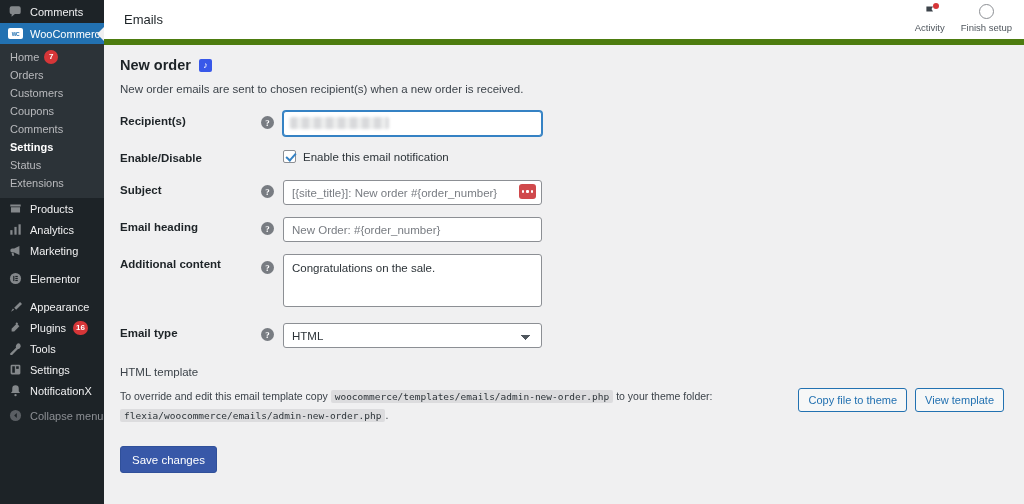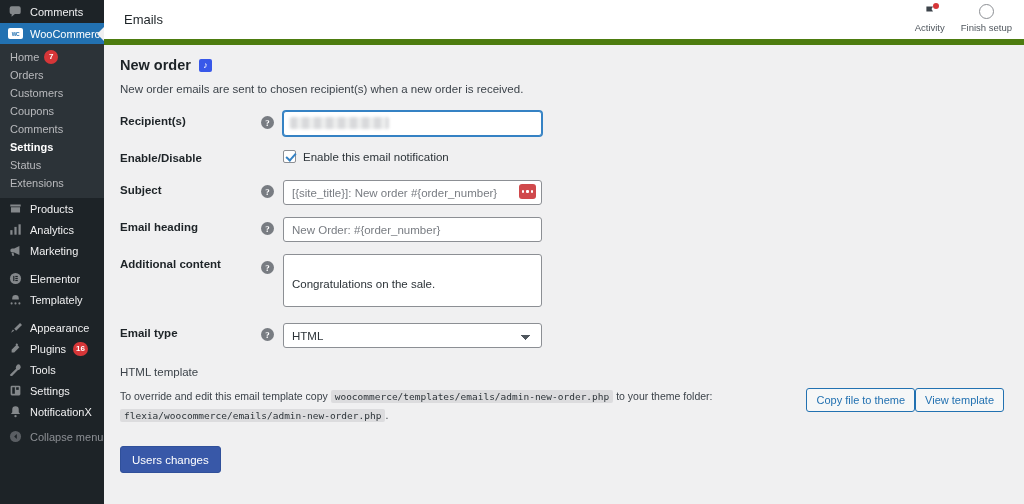--- a/index.html
+++ b/index.html
@@ -119,21 +119,21 @@
   input.txt.focused {
     border: 1px solid #3582c4; box-shadow: 0 0 0 1px #3582c4;
     height: 25px;
   }
   .redact {
     position: absolute; left: 7px; top: 6px;
     width: 99px; height: 12px; border-radius: 2px;
     background: repeating-linear-gradient(90deg,#d7d8da 0 7px,#eceded 7px 12px);
     filter: blur(1.6px); opacity: .95;
   }
-  textarea.ta { height: 53px; resize: none; line-height: 1.45; padding-top: 21px; }
+  textarea.ta { height: 53px; resize: none; line-height: 1.45; padding-top: 5px; }
   select.sel {
     appearance: none; -webkit-appearance: none;
     background-image:
       linear-gradient(45deg, transparent 50%, #50575e 50%),
       linear-gradient(135deg, #50575e 50%, transparent 50%);
     background-position: calc(100% - 15px) 11px, calc(100% - 10px) 11px;
     background-size: 5px 5px, 5px 5px;
     background-repeat: no-repeat;
     padding-right: 26px; cursor: pointer;
   }
@@ -160,21 +160,21 @@
   .tmpl-row {
     display: flex; align-items: flex-start; justify-content: space-between;
     margin: 9px 0 0 6px; gap: 14px;
   }
   .tmpl-desc { font-size: 10.5px; color: #3c434a; line-height: 1.75; max-width: 705px; }
   code {
     font-family: "DejaVu Sans Mono", monospace; font-size: 9.5px;
     background: #dcdcde; color: #2c3338;
     padding: 1px 4px; border-radius: 2px;
   }
-  .tmpl-btns { display: flex; gap: 0; flex: 0 0 auto; padding-top: 1px; }
+  .tmpl-btns { display: flex; gap: 8px; flex: 0 0 auto; padding-top: 1px; }
   .btn-sec {
     font-family: "Liberation Sans", sans-serif; font-size: 11px;
     color: #2271b1; background: #f6f7f7;
     border: 1px solid #2271b1; border-radius: 3px;
     padding: 4px 9px; height: 24px; cursor: pointer; white-space: nowrap;
   }
   .btn-primary {
     margin: 22px 0 0 6px;
     font-family: "Liberation Sans", sans-serif; font-size: 11.5px;
     color: #fff; background: #3858a8; border: 1px solid #30509a;
@@ -265,31 +265,20 @@
       <span class="ico">
         <svg width="13" height="13" viewBox="0 0 20 20" fill="#a7aaad">
             <circle cx="10" cy="10" r="8.5"></circle>
             <rect x="6.5" y="6" width="1.8" height="8" fill="#1d2327"></rect>
             <rect x="9.7" y="6" width="3.8" height="1.8" fill="#1d2327"></rect>
             <rect x="9.7" y="9.1" width="3.8" height="1.8" fill="#1d2327"></rect>
             <rect x="9.7" y="12.2" width="3.8" height="1.8" fill="#1d2327"></rect>
           </svg>
       </span>
       <span>Elementor</span>
-    </div>
-    <div class="menu-item">
-      <span class="ico">
-        <svg width="13" height="13" viewBox="0 0 20 20" fill="#a7aaad">
-            <path d="M10 3a5 5 0 015 5v2H5V8a5 5 0 015-5z"></path>
-            <circle cx="4" cy="16" r="1.6"></circle>
-            <circle cx="10" cy="16" r="1.6"></circle>
-            <circle cx="16" cy="16" r="1.6"></circle>
-          </svg>
-      </span>
-      <span>Templately</span>
     </div>
 
     <div class="menu-sep"></div>
 
     <div class="menu-item">
       <span class="ico">
         <svg width="13" height="13" viewBox="0 0 20 20" fill="#a7aaad">
             <path d="M17 3l-9 9 3 3 9-9zM6 13l-3 5 5-3z"></path>
           </svg>
       </span>
@@ -468,16 +457,16 @@
           <code>woocommerce/templates/emails/admin-new-order.php</code>
           <span>to your theme folder:</span>
           <code>flexia/woocommerce/emails/admin-new-order.php</code><span>.</span>
         </div>
         <div class="tmpl-btns">
           <button class="btn-sec">Copy file to theme</button>
           <button class="btn-sec">View template</button>
         </div>
       </div>
 
-      <button class="btn-primary">Users changes</button>
+      <button class="btn-primary">Save changes</button>
     </div>
   </div>
 </div>
 
 </body></html>

